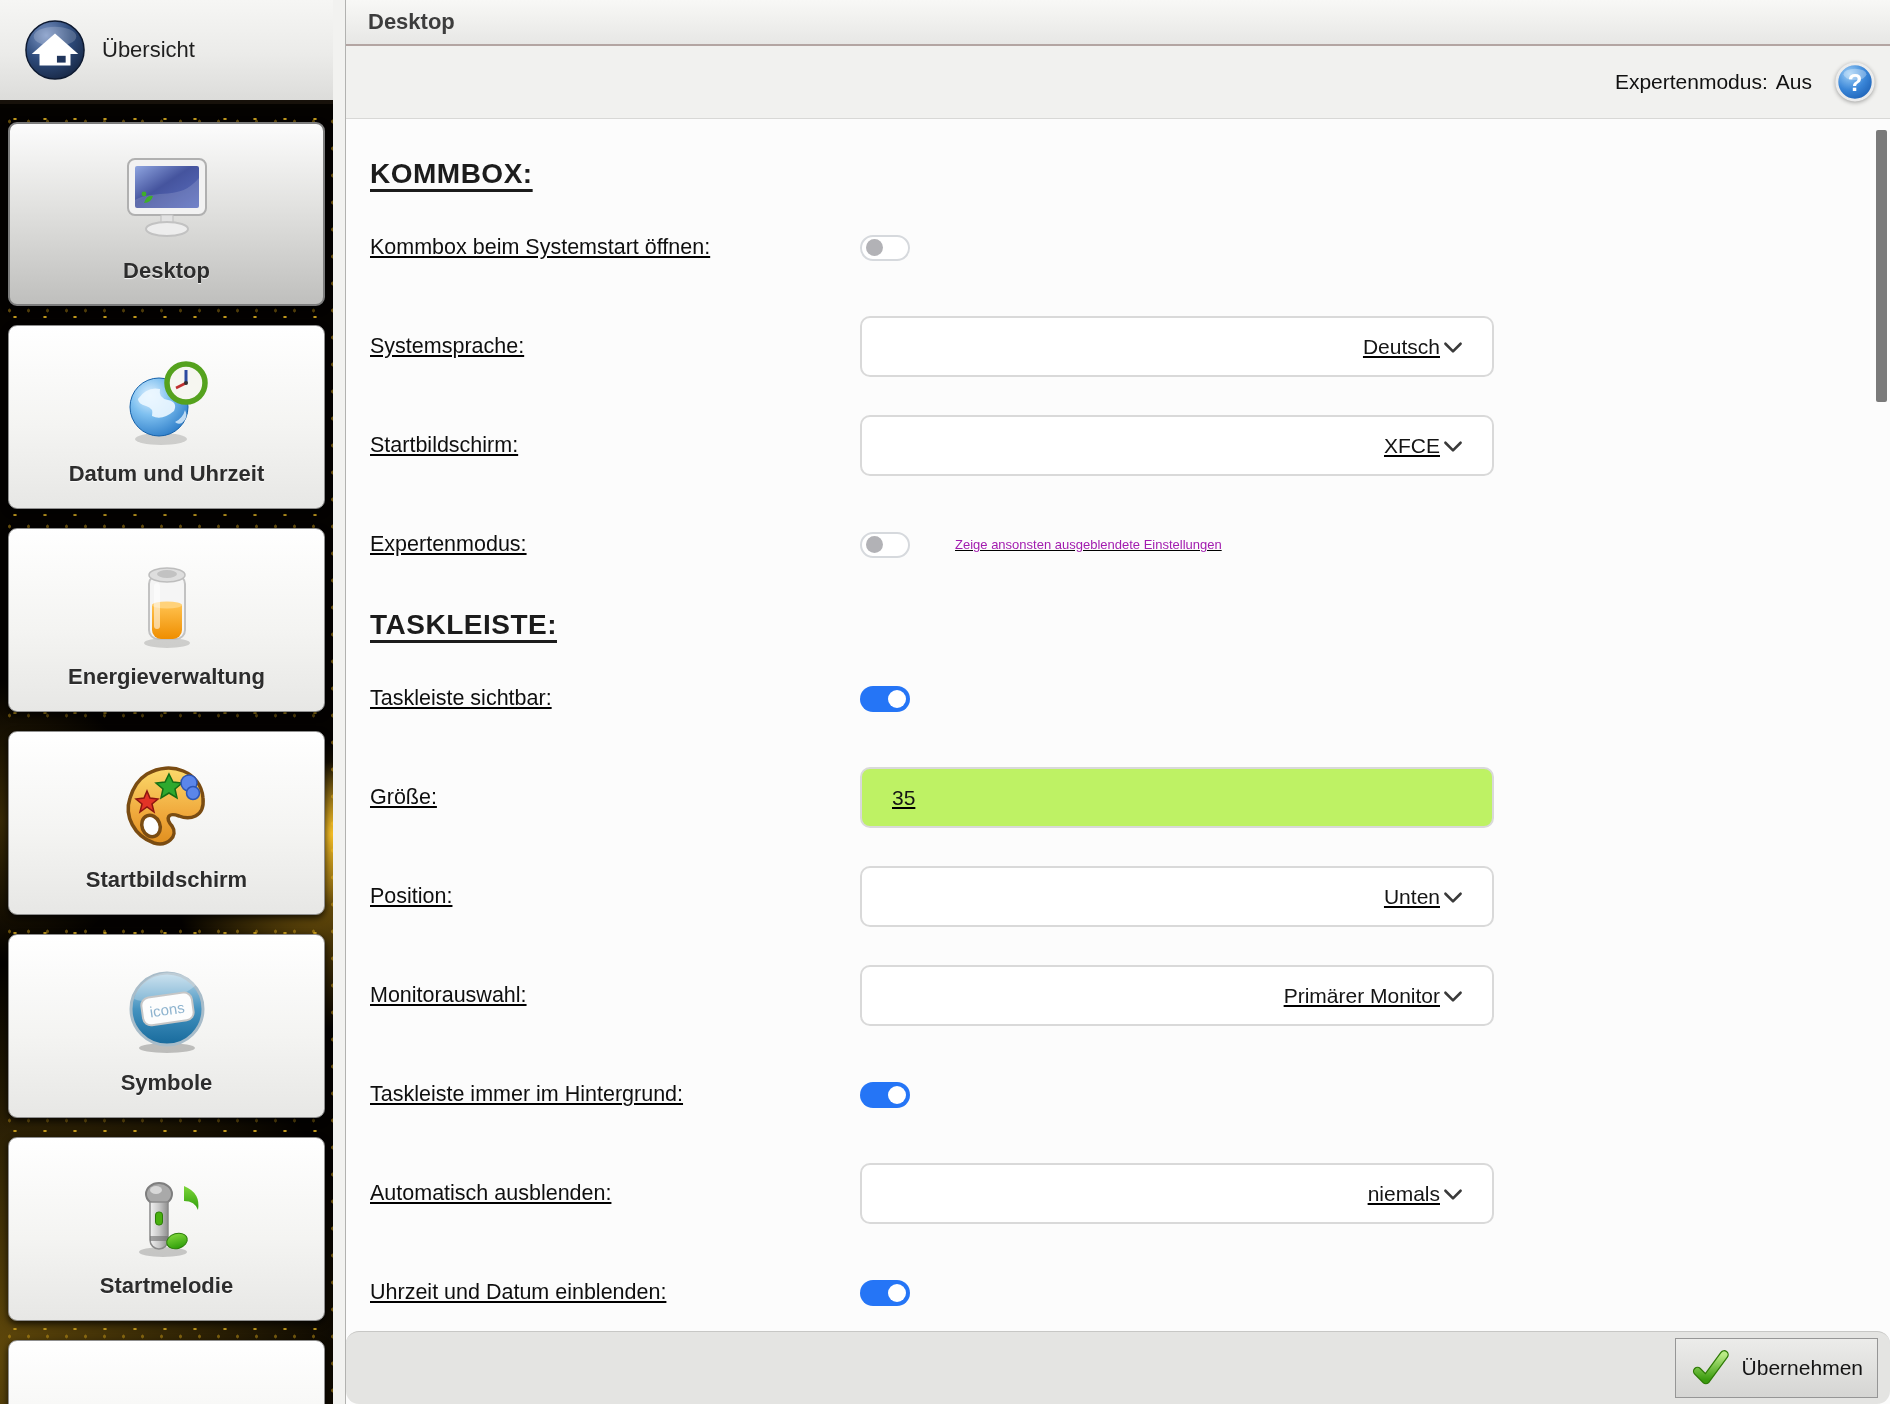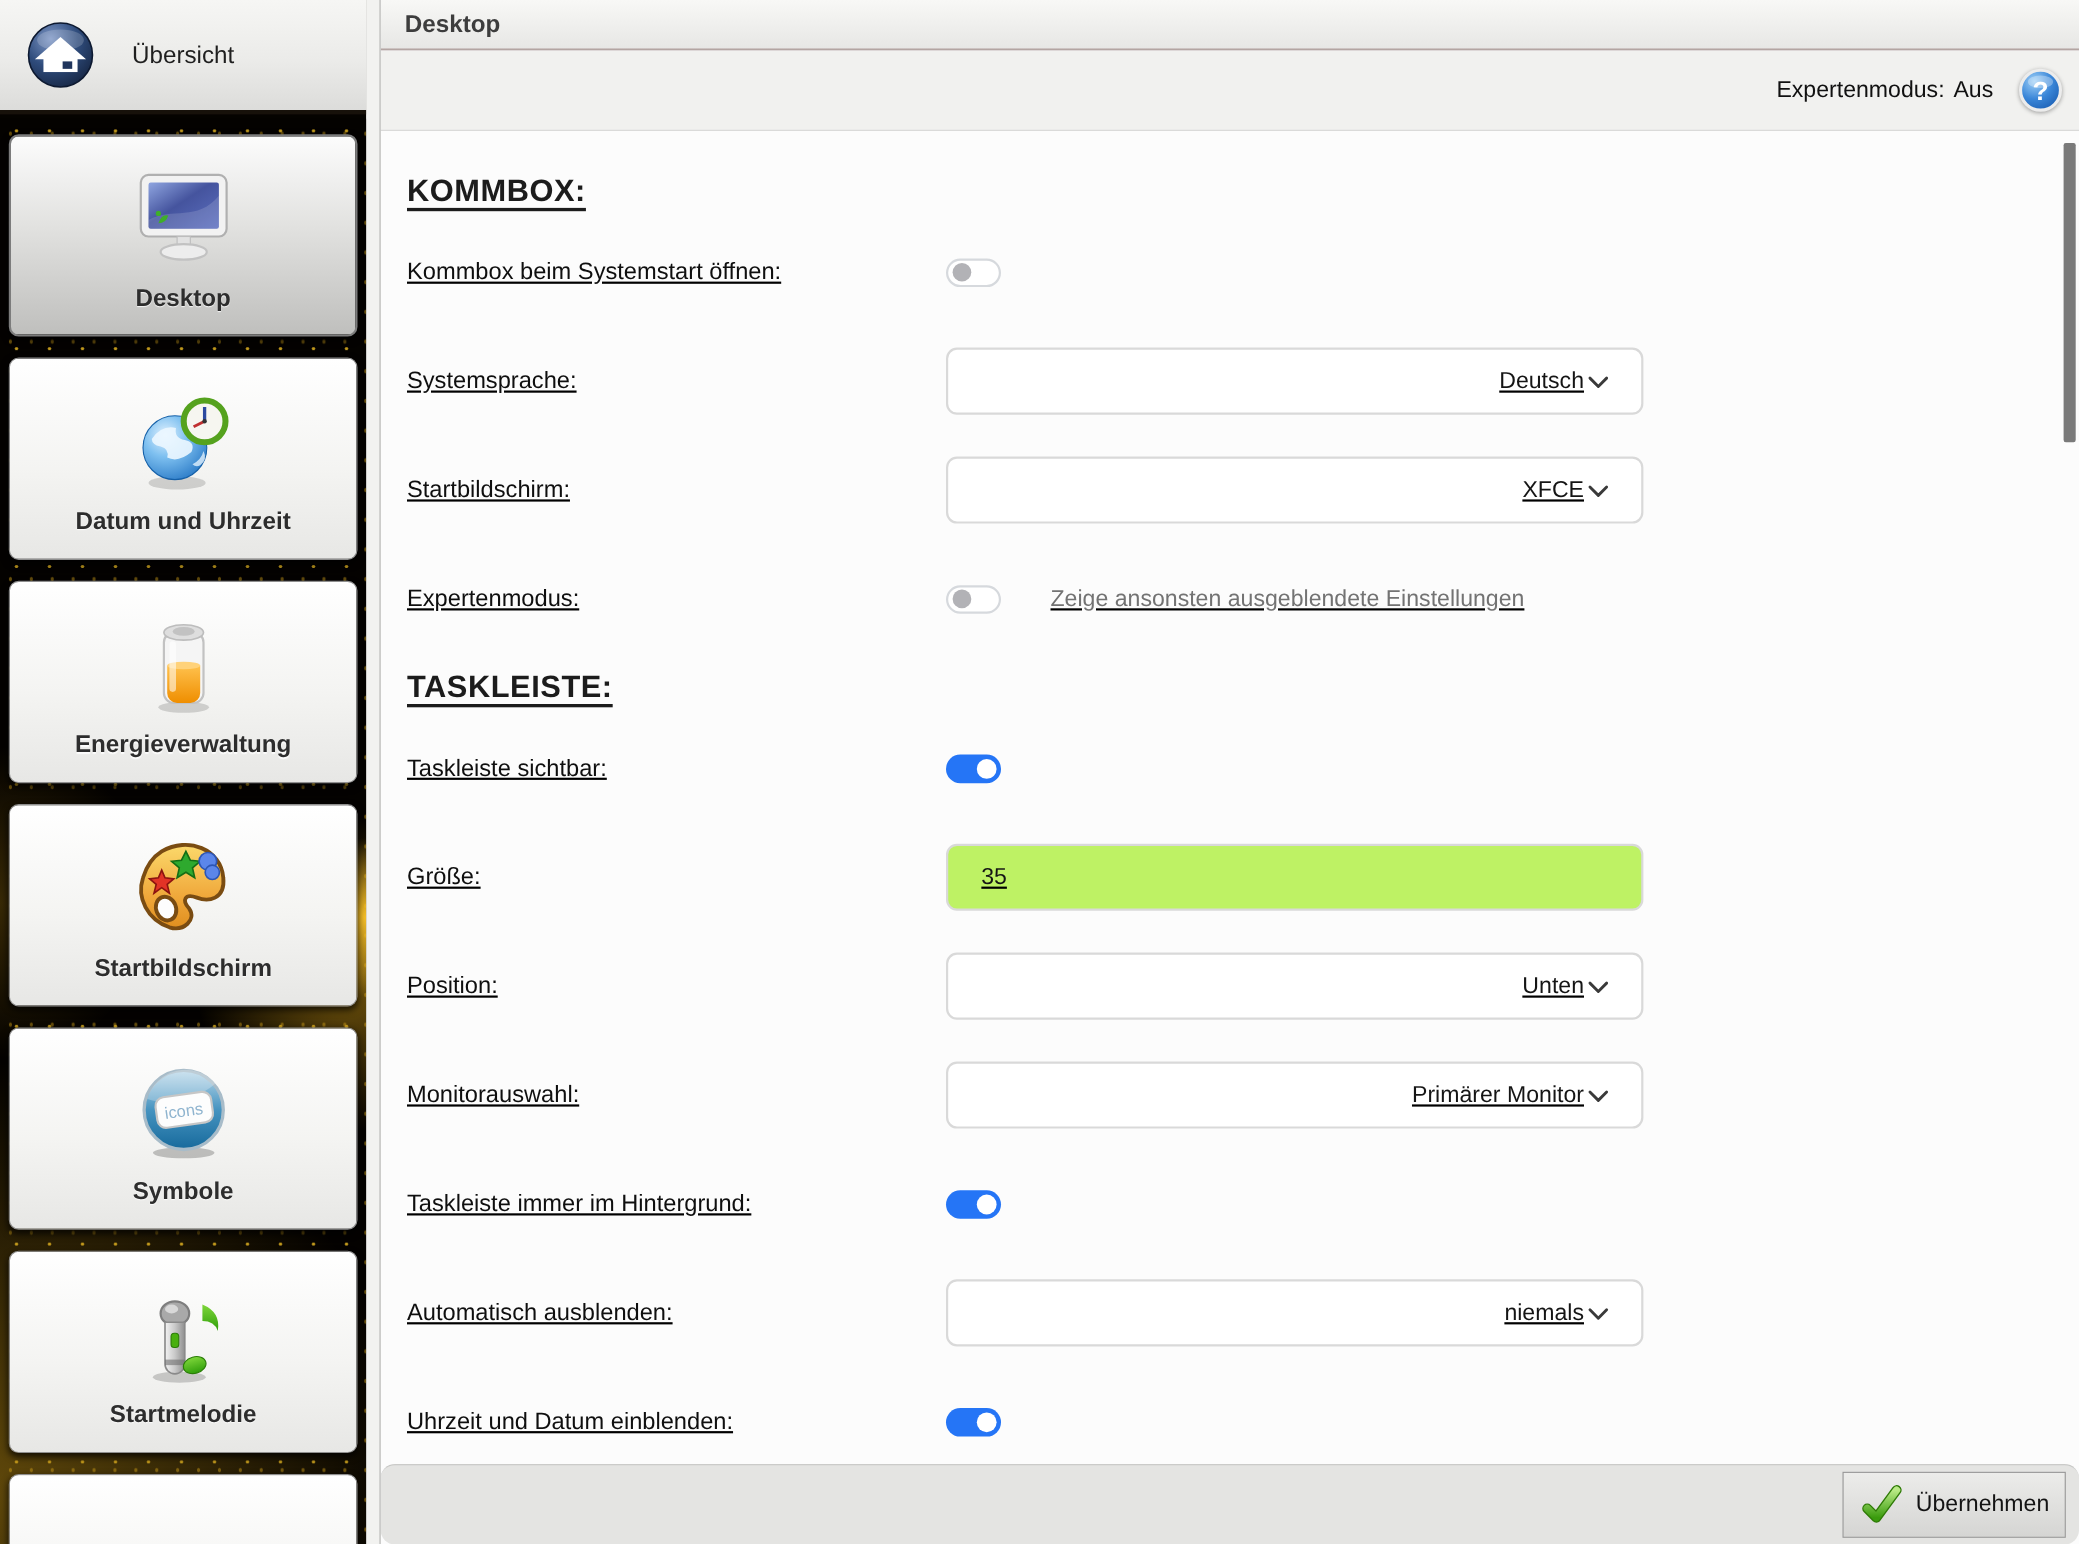--- a/index.html
+++ b/index.html
@@ -5,21 +5,21 @@
   html,body{margin:0;padding:0;}
   body{
     width:1890px;height:1404px;position:relative;overflow:hidden;
     font-family:"Liberation Sans","DejaVu Sans",sans-serif;
     background:#fcfcfc;
   }
   
   .sidebar{position:absolute;left:0;top:0;width:333px;height:1404px;background:#050300;}
   .sidebar-header{
     height:104px;background:linear-gradient(180deg,#f6f6f4 0%,#ebebE9 55%,#dcdcda 100%);
-    border-bottom:4px solid #17110a;display:flex;align-items:center;padding-left:24px;gap:34px;box-sizing:border-box;
+    border-bottom:4px solid #17110a;display:flex;align-items:center;padding-left:24px;gap:16px;box-sizing:border-box;
   }
   .home-ic{width:62px;height:62px;flex:none;}
   .overview-label{font-size:22px;color:#1f1f1f;}
   .nav{
     position:absolute;top:108px;left:0;right:0;bottom:0;overflow:hidden;
     display:flex;flex-direction:column;align-items:center;padding-top:14px;box-sizing:border-box;
     background:
       radial-gradient(circle at 100% 56%, rgba(255,198,40,.95), rgba(255,198,40,0) 9%),
       radial-gradient(circle at 96% 60%, rgba(230,172,25,.5), rgba(230,172,25,0) 17%),
       radial-gradient(circle at -4% 96%, rgba(208,158,24,.45), rgba(208,158,24,0) 30%),
@@ -76,21 +76,21 @@
   .selval{font-size:21px;color:#151515;}
   .textinput{
     width:634px;height:61px;box-sizing:border-box;background:#bef264;border:2px solid #d9d9d9;border-radius:10px;
     padding:0 0 0 30px;font-size:21px;color:#151515;font-family:"Liberation Sans","DejaVu Sans",sans-serif;outline:none;
   }
   .toggle{width:50px;height:26px;border-radius:14px;position:relative;box-sizing:border-box;flex:none;cursor:pointer;}
   .toggle.off{background:#fff;border:2px solid #d6d9dd;}
   .toggle.off .knob{position:absolute;left:4px;top:2.5px;width:17px;height:17px;border-radius:50%;background:#b2b2b6;}
   .toggle.on{background:#2575f6;}
   .toggle.on .knob{position:absolute;right:4px;top:4px;width:18px;height:18px;border-radius:50%;background:#fff;}
-  .hint{margin-left:45px;font-size:21px;color:#737373;}
+  .hint{margin-left:45px;font-size:13px;color:#a21caf;}
   
   .footer{
     position:absolute;left:346px;right:0;bottom:0;height:72px;background:#e4e4e2;border-top:1px solid #c7c7c5;z-index:30;border-radius:13px;
   }
   .applybtn{
     position:absolute;right:12px;top:6px;height:60px;min-width:188px;box-sizing:border-box;cursor:pointer;
     display:flex;align-items:center;gap:12px;padding:0 14px;
     background:linear-gradient(180deg,#ececea,#d5d5d3);border:1px solid #969696;
     font-size:21px;color:#141414;font-family:inherit;
   }

